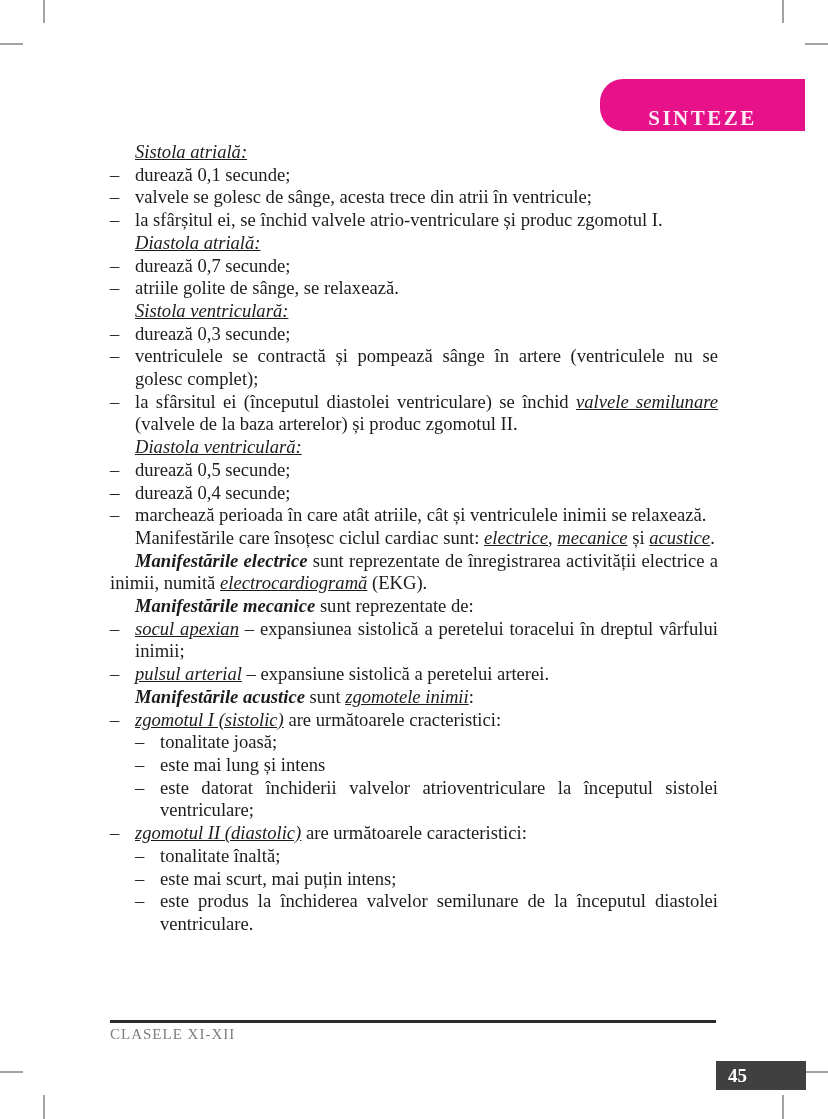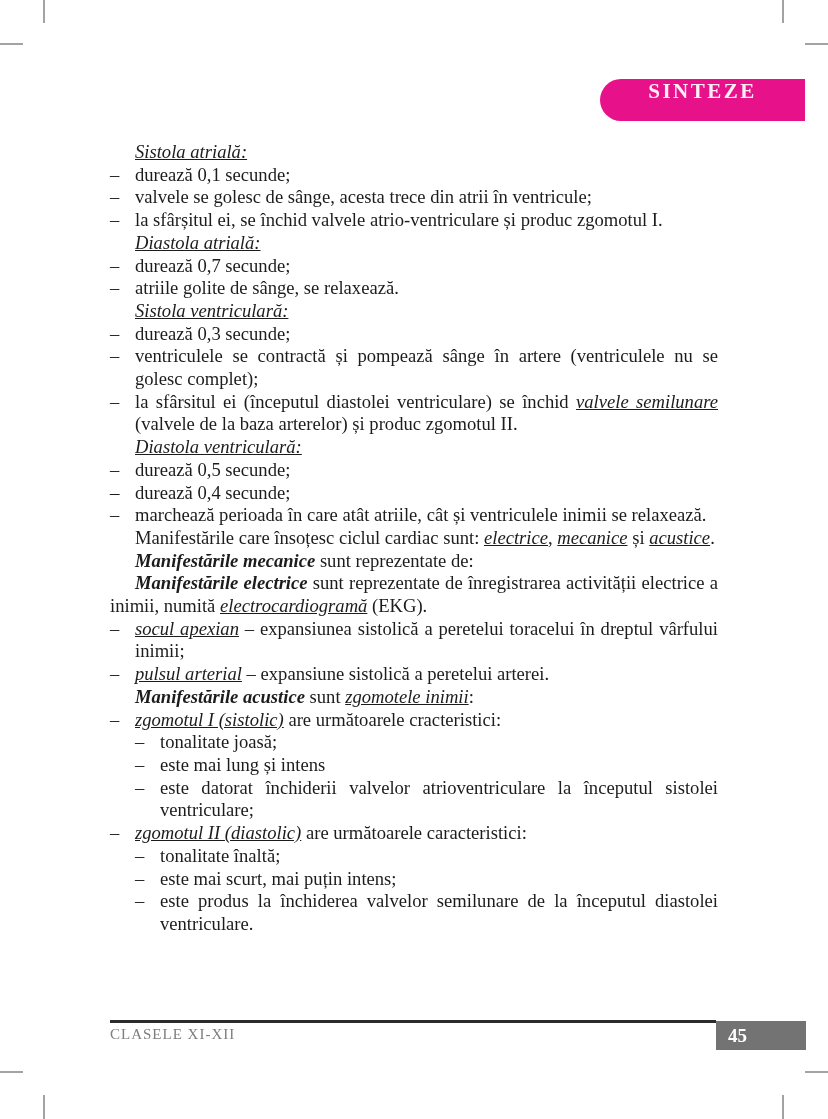--- a/index.html
+++ b/index.html
@@ -16,23 +16,23 @@
   .crop.tl-h{left:0;top:43px;width:23px;height:2px;}
   .crop.tr-v{left:782px;top:0;width:2px;height:23px;}
   .crop.tr-h{left:805px;top:43px;width:23px;height:2px;}
   .crop.bl-h{left:0;top:1071px;width:23px;height:2px;}
   .crop.bl-v{left:43px;top:1095px;width:2px;height:24px;}
   .crop.br-h{left:805px;top:1071px;width:23px;height:2px;}
   .crop.br-v{left:782px;top:1095px;width:2px;height:24px;}
 
   
   .badge{
-    position:absolute;left:600px;top:79px;width:205px;height:42px;
+    position:absolute;left:600px;top:79px;width:205px;height:52px;
     border-radius:23px 0 0 23px;
-    display:flex;align-items:flex-start;justify-content:center;
+    display:flex;align-items:flex-end;justify-content:center;
     font-weight:bold;font-size:21px;letter-spacing:2.5px;
   }
 
   
   .body-text{
     position:absolute;left:110px;top:141px;width:608px;
     font-size:18.6px;line-height:22.7px;text-align:justify;
   }
   .ln{position:relative;}
   .heading{padding-left:25px;font-style:italic;}
@@ -86,34 +86,34 @@
       <div class="ln heading"><span class="it">Sistola ventriculară:</span></div>
       <div class="ln dash1"><span class="marker">–</span><span>durează 0,3 secunde;</span></div>
       <div class="ln dash1"><span class="marker">–</span><span>ventriculele se contractă și pompează sânge în artere (ventriculele nu se golesc complet);</span></div>
       <div class="ln dash1"><span class="marker">–</span><span>la sfârsitul ei (începutul diastolei ventriculare) se închid </span><span class="it">valvele semilunare</span><span> (valvele de la baza arterelor) și produc zgomotul II.</span></div>
       <div class="ln heading"><span class="it">Diastola ventriculară:</span></div>
       <div class="ln dash1"><span class="marker">–</span><span>durează 0,5 secunde;</span></div>
       <div class="ln dash1"><span class="marker">–</span></div>
       <div class="ln dash1"><span class="marker">–</span><span>durează 0,4 secunde;</span></div>
       <div class="ln dash1"><span class="marker">–</span><span>marchează perioada în care atât atriile, cât și ventriculele inimii se relaxează.</span></div>
       <div class="ln para"><span>Manifestările care însoțesc ciclul cardiac sunt: </span><span class="it">electrice</span><span>, </span><span class="it">mecanice</span><span> și </span><span class="it">acustice</span><span>.</span></div>
+      <div class="ln para"><span class="bit">Manifestările electrice</span><span> sunt reprezentate de înregistrarea activității electrice a inimii, numită </span><span class="it">electrocardiogramă</span><span> (EKG).</span></div>
       <div class="ln para"><span class="bit">Manifestările mecanice</span><span> sunt reprezentate de:</span></div>
-      <div class="ln para"><span class="bit">Manifestările electrice</span><span> sunt reprezentate de înregistrarea activității electrice a inimii, numită </span><span class="it">electrocardiogramă</span><span> (EKG).</span></div>
       <div class="ln dash1"><span class="marker">–</span><span class="it">socul apexian</span><span> – expansiunea sistolică a peretelui toracelui în dreptul vârfului inimii;</span></div>
       <div class="ln dash1"><span class="marker">–</span><span class="it">pulsul arterial</span><span> – expansiune sistolică a peretelui arterei.</span></div>
       <div class="ln para"><span class="bit">Manifestările acustice</span><span> sunt </span><span class="it">zgomotele inimii</span><span>:</span></div>
       <div class="ln dash1"><span class="marker">–</span><span class="it">zgomotul I (sistolic)</span><span> are următoarele cracteristici:</span></div>
       <div class="ln dash2"><span class="marker">–</span><span>tonalitate joasă;</span></div>
       <div class="ln dash2"><span class="marker">–</span><span>este mai lung și intens</span></div>
       <div class="ln dash2"><span class="marker">–</span><span>este datorat închiderii valvelor atrioventriculare la începutul sistolei ventriculare;</span></div>
       <div class="ln dash1"><span class="marker">–</span><span class="it">zgomotul II (diastolic)</span><span> are următoarele caracteristici:</span></div>
       <div class="ln dash2"><span class="marker">–</span><span>tonalitate înaltă;</span></div>
       <div class="ln dash2"><span class="marker">–</span><span>este mai scurt, mai puțin intens;</span></div>
       <div class="ln dash2"><span class="marker">–</span><span>este produs la închiderea valvelor semilunare de la începutul diastolei ventriculare.</span></div>
     </div>
 
   <div class="footer-rule" style="background: rgb(43, 43, 43);"></div>
   <div class="footer-left" style="color: rgb(126, 126, 126);">CLASELE XI-XII</div>
-  <div class="page-num-box" style="background: #737373; color: rgb(255, 255, 255);">
+  <div class="page-num-box" style="background: #404040; color: rgb(255, 255, 255); margin-top: 40px;">
     <span>45</span>
   </div>
 
 </div>
 
 </body></html>

